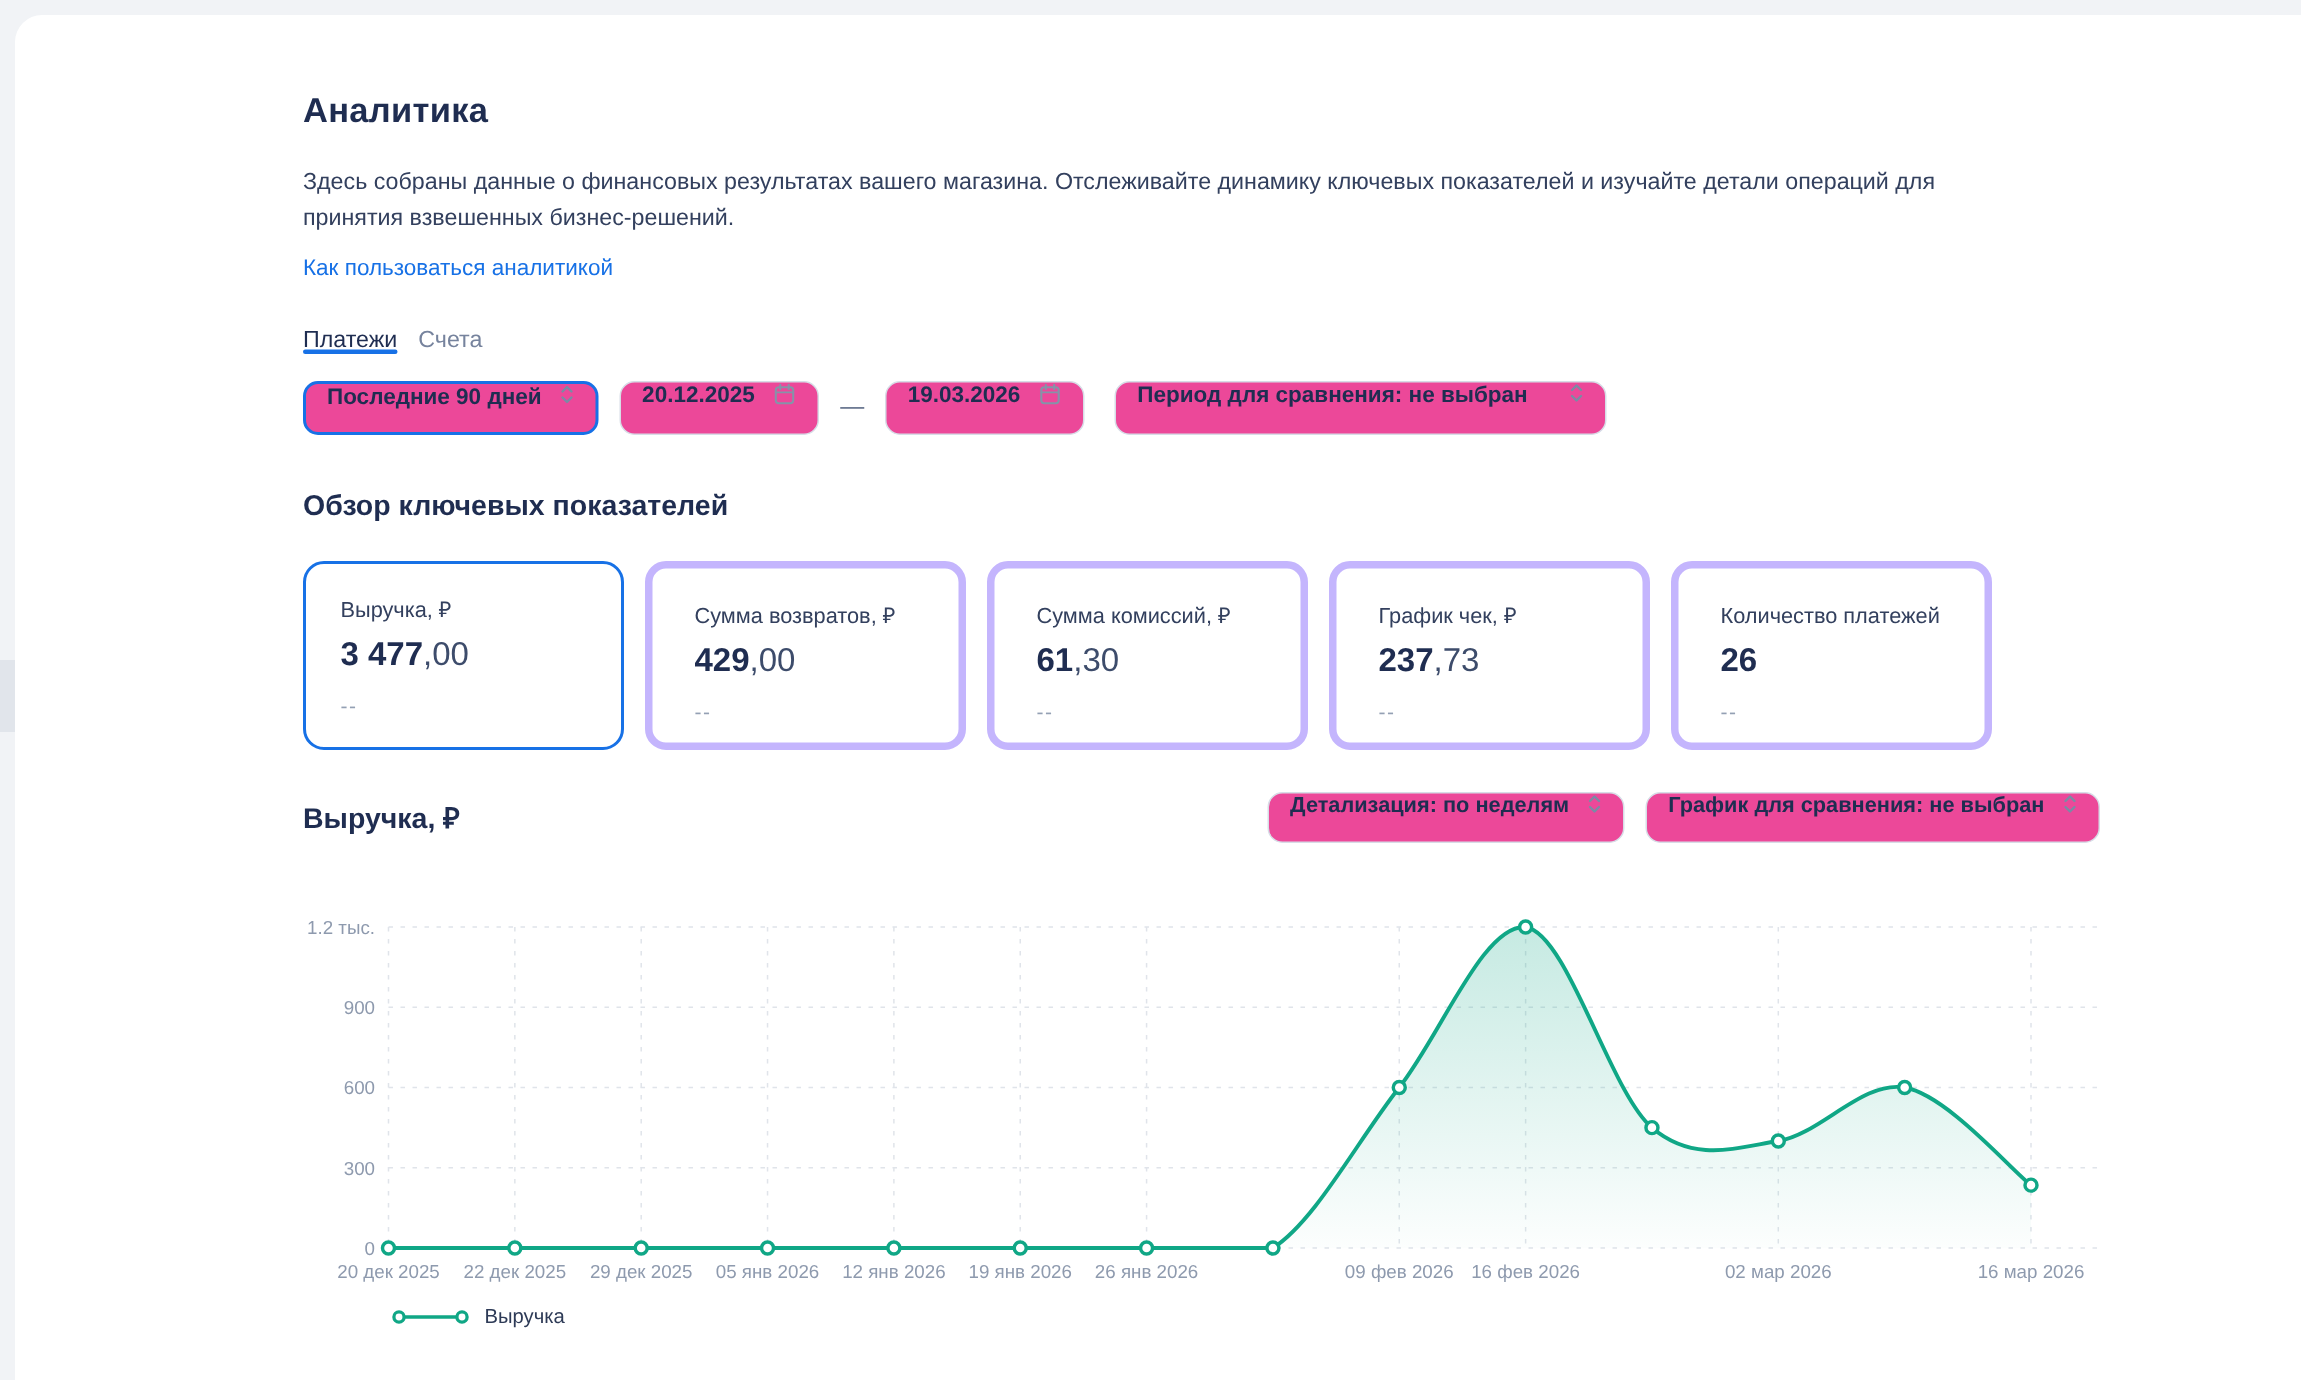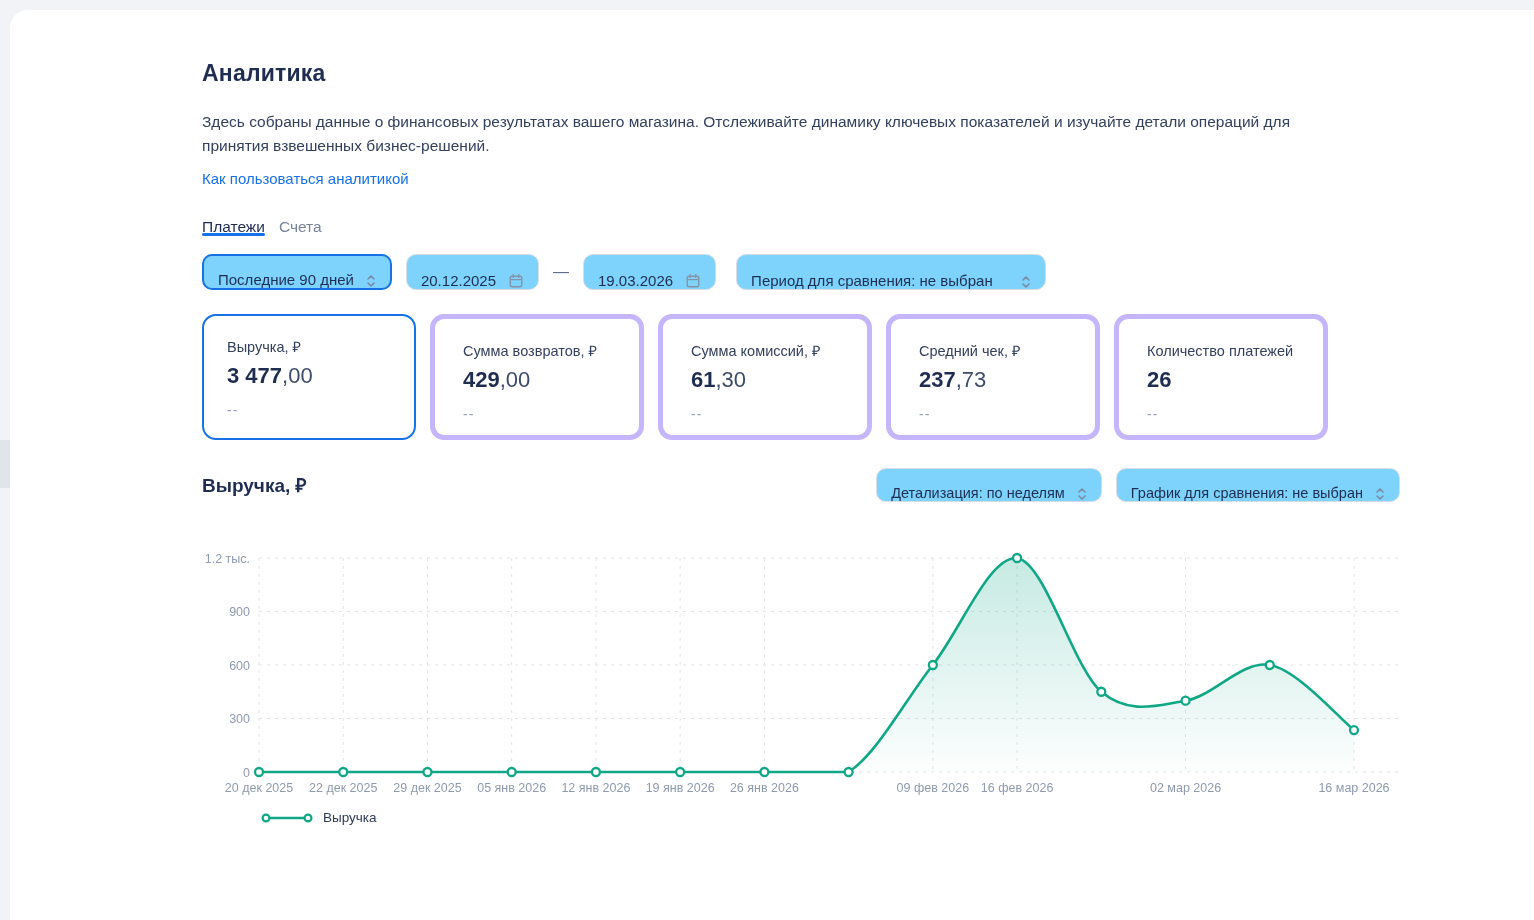--- a/index.html
+++ b/index.html
@@ -32,23 +32,23 @@
   p.desc{margin:22px 0 0;max-width:1135px;font-size:15.5px;line-height:24px;color:var(--text-body);}
   a.help-link{display:inline-block;margin-top:12px;font-size:15px;line-height:18px;color:var(--accent);text-decoration:none;cursor:pointer;}
 
   .tabs{display:flex;gap:14px;margin-top:30px;}
   .tab{position:relative;font-size:15.5px;line-height:18px;color:var(--text-muted);padding-bottom:0;cursor:pointer;}
   .tab.active{color:var(--text-primary);}
   .tab.active::after{content:"";position:absolute;left:0;right:0;bottom:0;height:3px;border-radius:2px;background:var(--accent);}
 
   .filters{display:flex;align-items:center;gap:14px;margin-top:18px;}
   .select,.date-input{
-    display:flex;align-items:flex-end;gap:12px;height:36px;padding:0 14px;
-    background:#7dd3fc;border:1px solid var(--border);border-radius:10px;
-    font-size:15px;color:var(--text-primary);cursor:pointer;white-space:nowrap;
+    display:flex;align-items:flex-start;gap:12px;height:36px;padding:0 14px;
+    background:#ec4899;border:1px solid var(--border);border-radius:10px;
+    font-size:15px;color:var(--text-primary);cursor:pointer;white-space:nowrap;font-weight:bold;
   }
   .select-primary{border:2px solid var(--accent);}
   .range-dash{color:#5e6c88;font-size:16px;}
   .icon{display:inline-flex;flex:none;}
 
   h2.section{margin:36px 0 0;font-size:19px;line-height:24px;font-weight:700;color:var(--text-primary);}
 
   .cards{display:flex;gap:14px;margin-top:24px;}
   .kpi-card{width:214px;height:126px;background:#fff;border:5px solid #c4b5fd;border-radius:14px;padding:23px 28px;cursor:pointer;}
   .kpi-card.active{border:2px solid var(--accent);padding:22px 23px;}
@@ -131,39 +131,40 @@
           <span>Период для сравнения: не выбран</span>
           <span class="icon" style="margin-left:16px;">
             <svg width="10" height="14" viewBox="0 0 10 14">
                 <path d="M2 5 L5 2 L8 5" fill="none" stroke="#7b8aa5" stroke-width="1.6" stroke-linecap="round" stroke-linejoin="round"></path>
                 <path d="M2 9 L5 12 L8 9" fill="none" stroke="#7b8aa5" stroke-width="1.6" stroke-linecap="round" stroke-linejoin="round"></path>
               </svg>
           </span>
         </div>
       </div>
 
+      <h2 class="section">Обзор ключевых показателей</h2>
 
       <div class="cards">
         <div class="kpi-card active">
           <div class="kpi-label">Выручка, ₽</div>
           <div class="kpi-value"><span class="int">3 477</span><span class="frac">,00</span></div>
           <div class="kpi-sub">--</div>
         </div>
         <div class="kpi-card">
           <div class="kpi-label">Сумма возвратов, ₽</div>
           <div class="kpi-value"><span class="int">429</span><span class="frac">,00</span></div>
           <div class="kpi-sub">--</div>
         </div>
         <div class="kpi-card">
           <div class="kpi-label">Сумма комиссий, ₽</div>
           <div class="kpi-value"><span class="int">61</span><span class="frac">,30</span></div>
           <div class="kpi-sub">--</div>
         </div>
         <div class="kpi-card">
-          <div class="kpi-label">Средний чек, ₽</div>
+          <div class="kpi-label">График чек, ₽</div>
           <div class="kpi-value"><span class="int">237</span><span class="frac">,73</span></div>
           <div class="kpi-sub">--</div>
         </div>
         <div class="kpi-card">
           <div class="kpi-label">Количество платежей</div>
           <div class="kpi-value"><span class="int">26</span><span class="frac"></span></div>
           <div class="kpi-sub">--</div>
         </div>
       </div>
 

